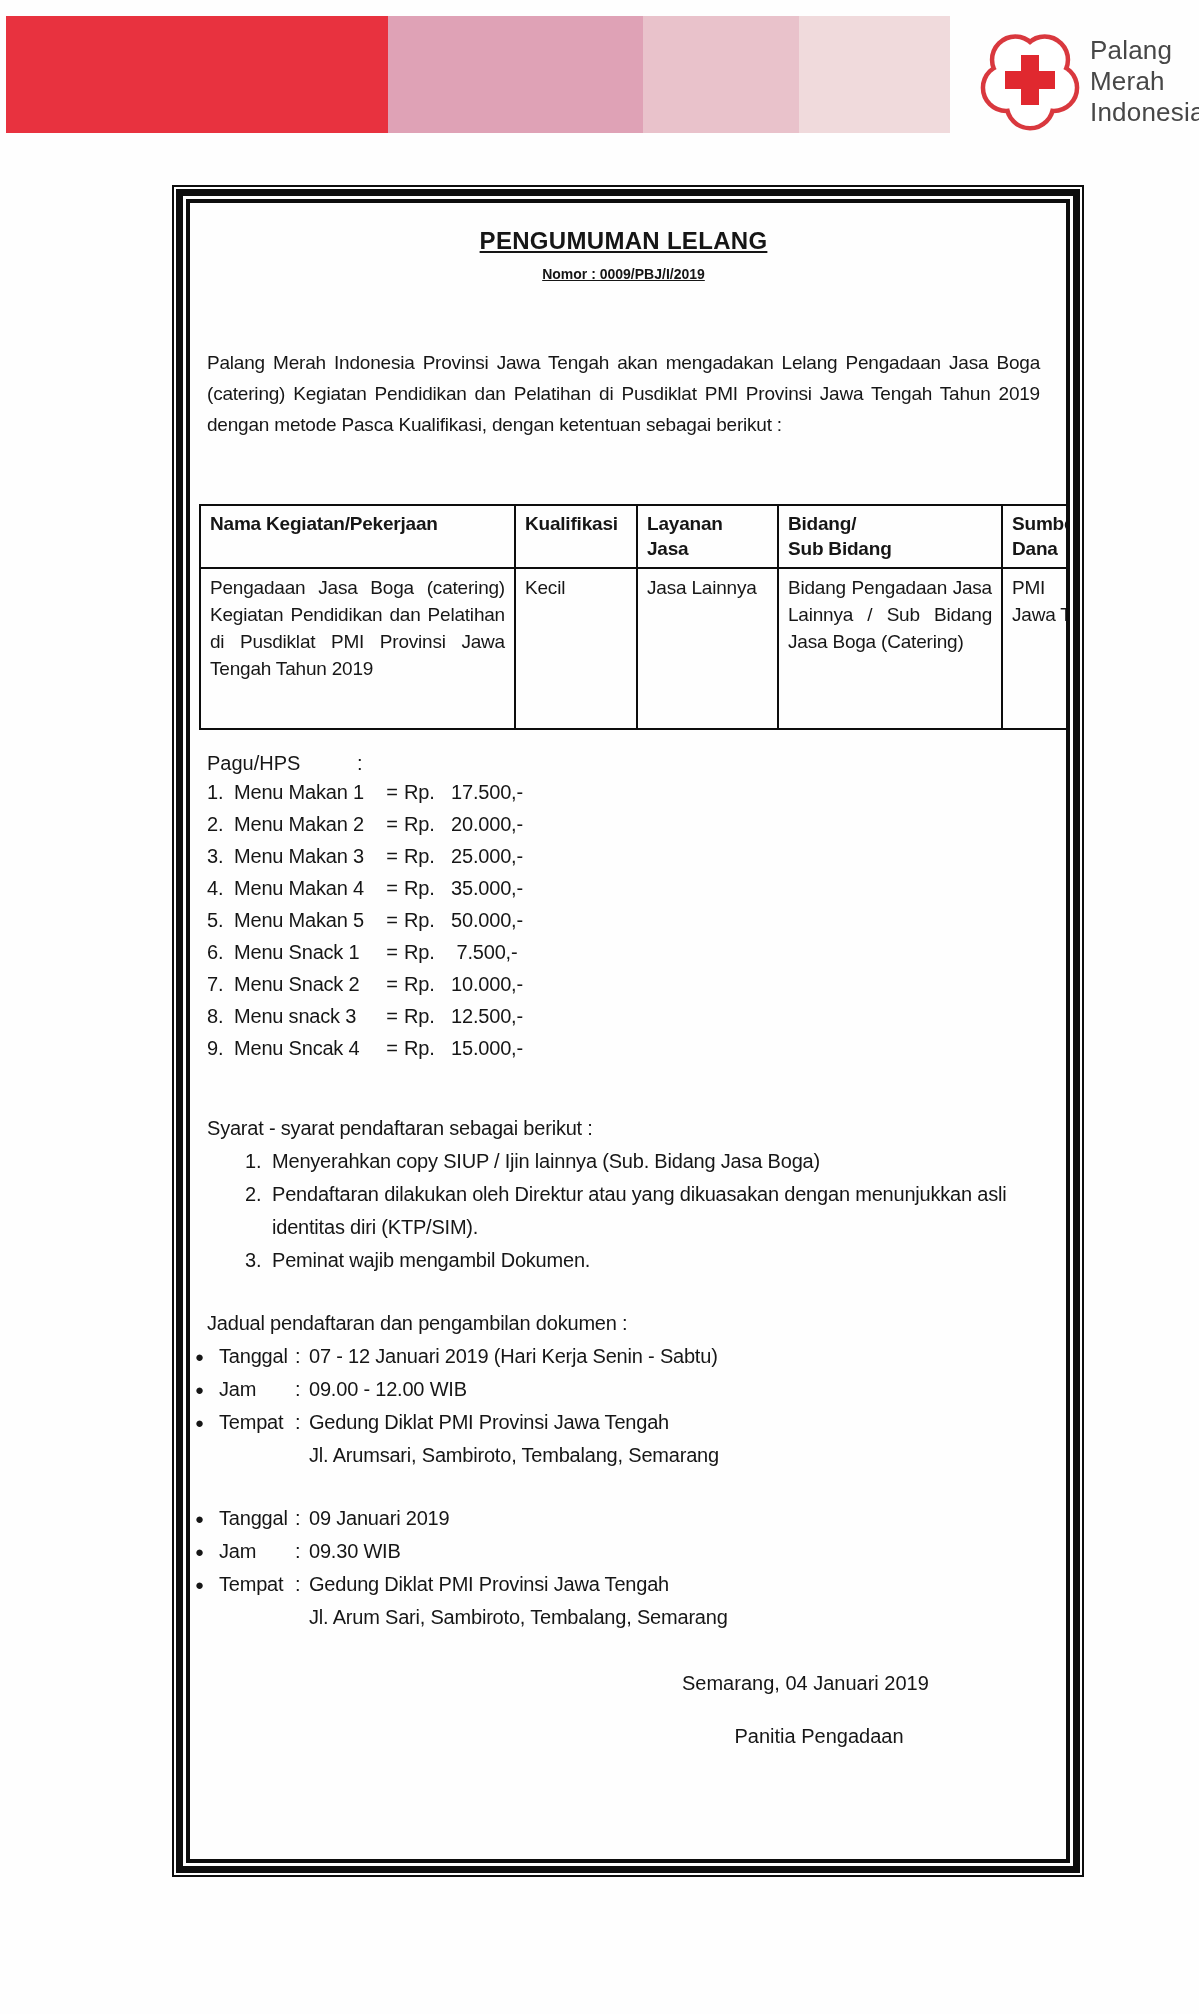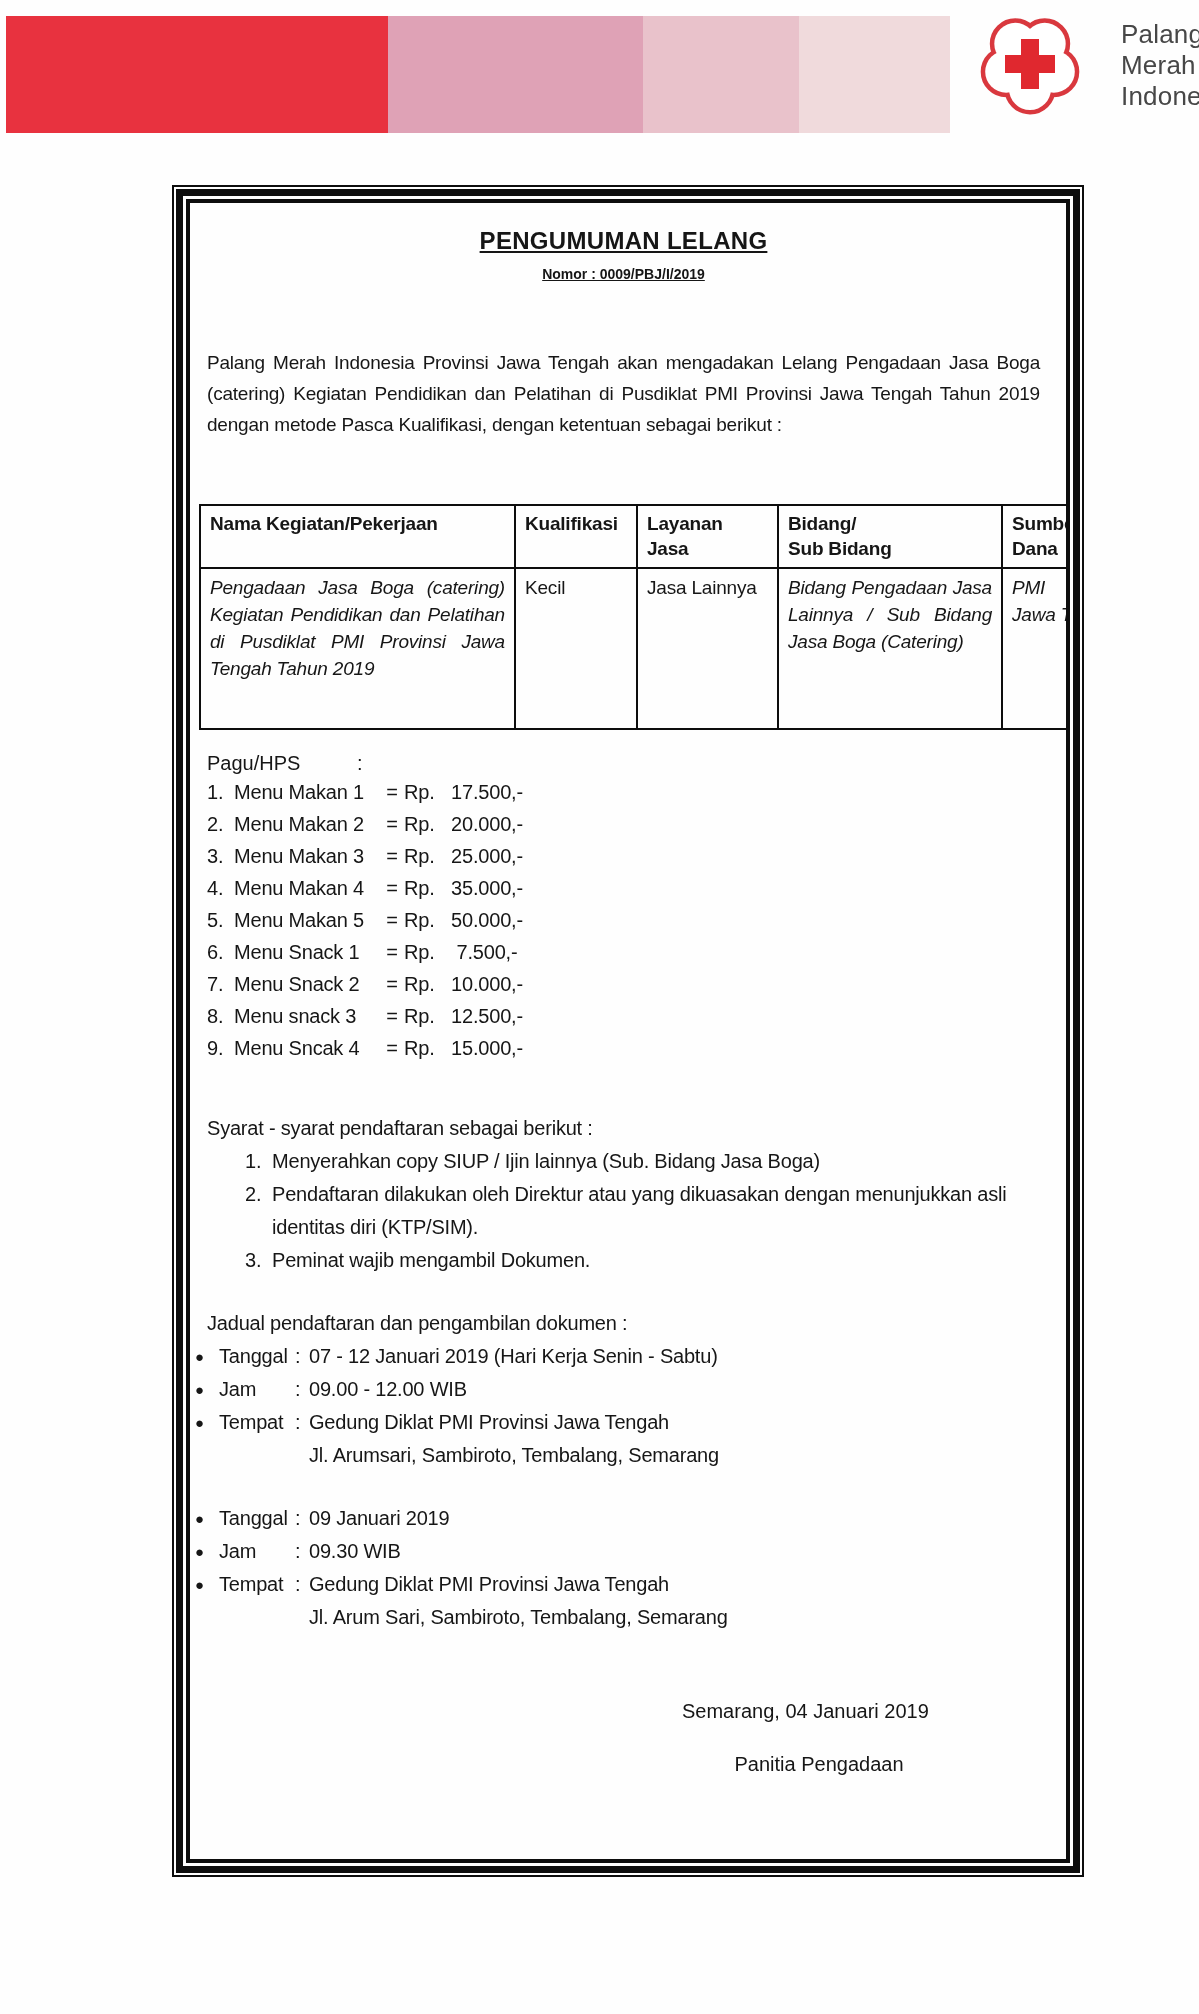--- a/index.html
+++ b/index.html
@@ -6,21 +6,21 @@
   .page{position:relative;width:1199px;height:2014px;background:#fefefe;overflow:hidden;
         font-family:"Liberation Sans",sans-serif;color:#161616;}
 
   
   .banner{position:absolute;left:6px;top:16px;width:944px;height:117px;
     background:linear-gradient(to right,
       #e8323f 0%, #e8323f 40.5%,
       #dfa2b6 40.5%, #dfa2b6 67.5%,
       #e9c2cb 67.5%, #e9c2cb 84%,
       #f0dadc 84%, #f0dadc 100%);}
-  .logo{position:absolute;left:980px;top:10px;width:219px;height:112px;display:flex;align-items:flex-start;gap:31px;}
+  .logo{position:absolute;left:980px;top:26px;width:219px;height:112px;display:flex;align-items:flex-start;}
   .logo svg{width:100px;height:108px;flex:0 0 auto;}
   .org{margin-left:10px;margin-top:9px;font-size:26px;line-height:31px;color:#474747;letter-spacing:0.2px;}
 
   
   .frame-outer{position:absolute;left:172px;top:185px;width:912px;height:1692px;
     border:2px solid #0d0d0d;padding:2px;box-sizing:border-box;}
   .frame-mid{border:7px solid #0d0d0d;width:100%;height:100%;box-sizing:border-box;padding:3px;}
   .frame-inner{border:4px solid #0d0d0d;width:100%;height:100%;box-sizing:border-box;
     padding:14px 26px 0 17px;overflow:hidden;}
 
@@ -30,21 +30,21 @@
 
   .intro{margin:58px 0 0 0;font-size:19px;line-height:31px;text-align:justify;letter-spacing:-0.2px;}
 
   
   .ptable{margin-top:64px;margin-left:-8px;width:871px;border-collapse:collapse;table-layout:fixed;}
   .ptable th,.ptable td{border:2px solid #0d0d0d;vertical-align:top;padding:5px 9px 6px 9px;
     font-size:19px;letter-spacing:-0.2px;margin-left:23px;}
   .ptable th{text-align:left;font-weight:bold;white-space:pre-line;line-height:25px;height:46px;}
   .ptable td{line-height:27px;height:148px;}
   .c0{width:295px;} .c1{width:102px;} .c2{width:121px;} .c3{width:204px;} .c4{width:149px;}
-  .just{text-align:justify;font-style:italic;}
+  .just{text-align:justify;}
 
   
   .pagu-line{margin-top:22px;font-size:20px;display:flex;align-items:flex-end;}
   .pagu-label{width:150px;}
   .menu-list{margin-top:1px;}
   .mi{display:flex;font-size:20px;line-height:32px;letter-spacing:-0.2px;}
   .mi-num{width:27px;}
   .mi-name{width:146px;}
   .mi-eq{width:24px;text-align:center;}
   .mi-rp{width:40px;}
@@ -60,21 +60,21 @@
   
   .sched{margin-top:30px;}
   .brow{display:flex;margin-left:-12px;font-size:20px;line-height:33px;letter-spacing:-0.2px;}
   .bdot{width:24px;font-size:15px;}
   .blabel{width:76px;}
   .bsep{width:14px;}
   .bvalue{flex:1;}
   .baddr{margin-left:102px;font-size:20px;line-height:33px;letter-spacing:-0.2px;}
 
   
-  .closing{margin-top:64px;margin-left:auto;margin-right:84px;width:274px;}
+  .closing{margin-top:36px;margin-left:auto;margin-right:84px;width:274px;}
   .place-date{font-size:20px;line-height:26px;}
   .signatory{margin-top:27px;text-align:center;font-size:20px;line-height:26px;}
 </style>
 </head>
 <body>
 
 <div class="page">
 
   <div class="banner"></div>
 

